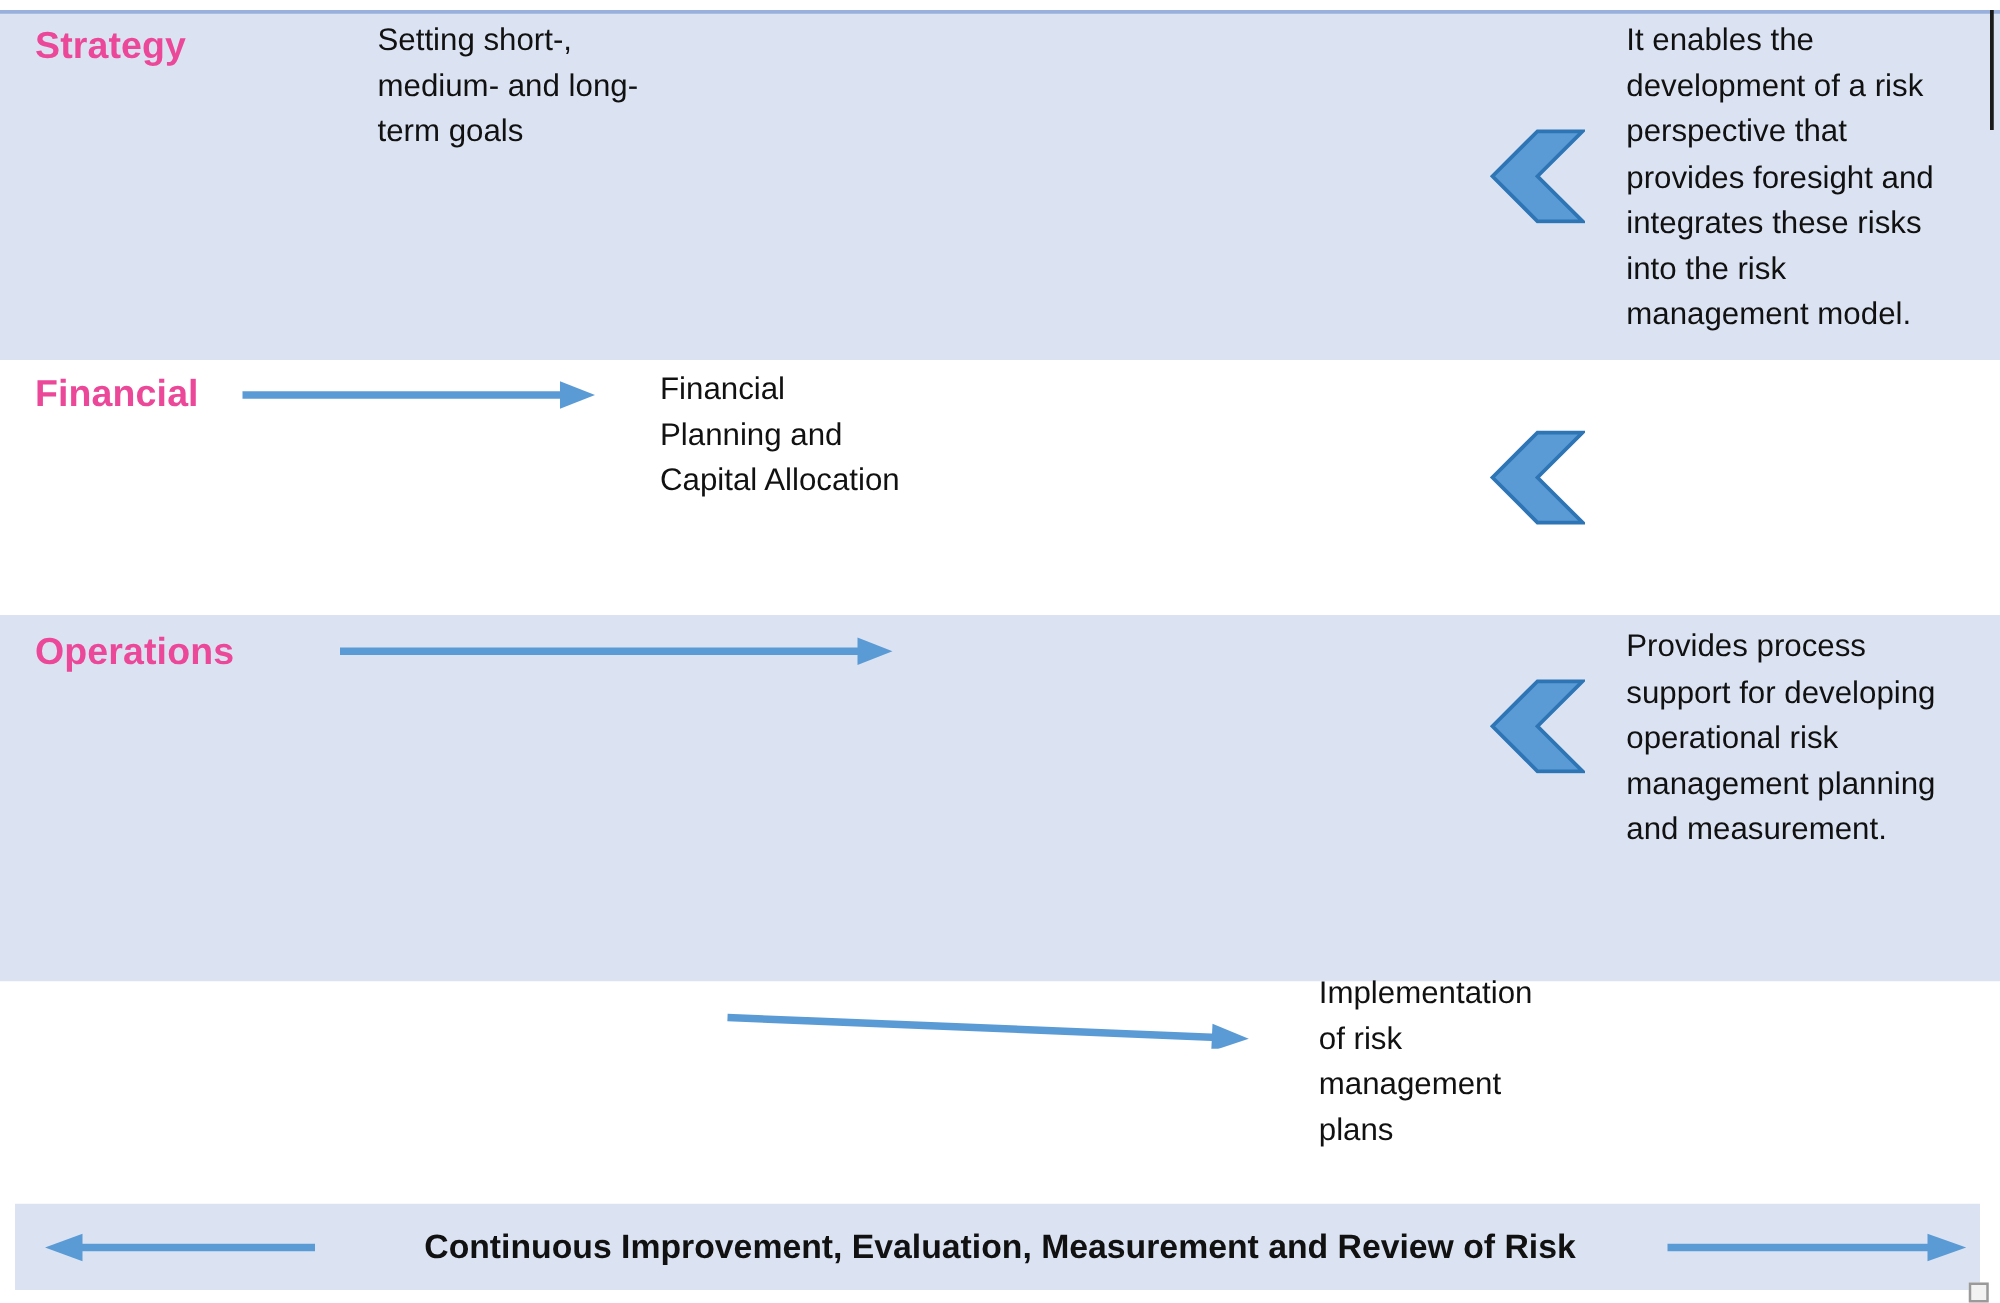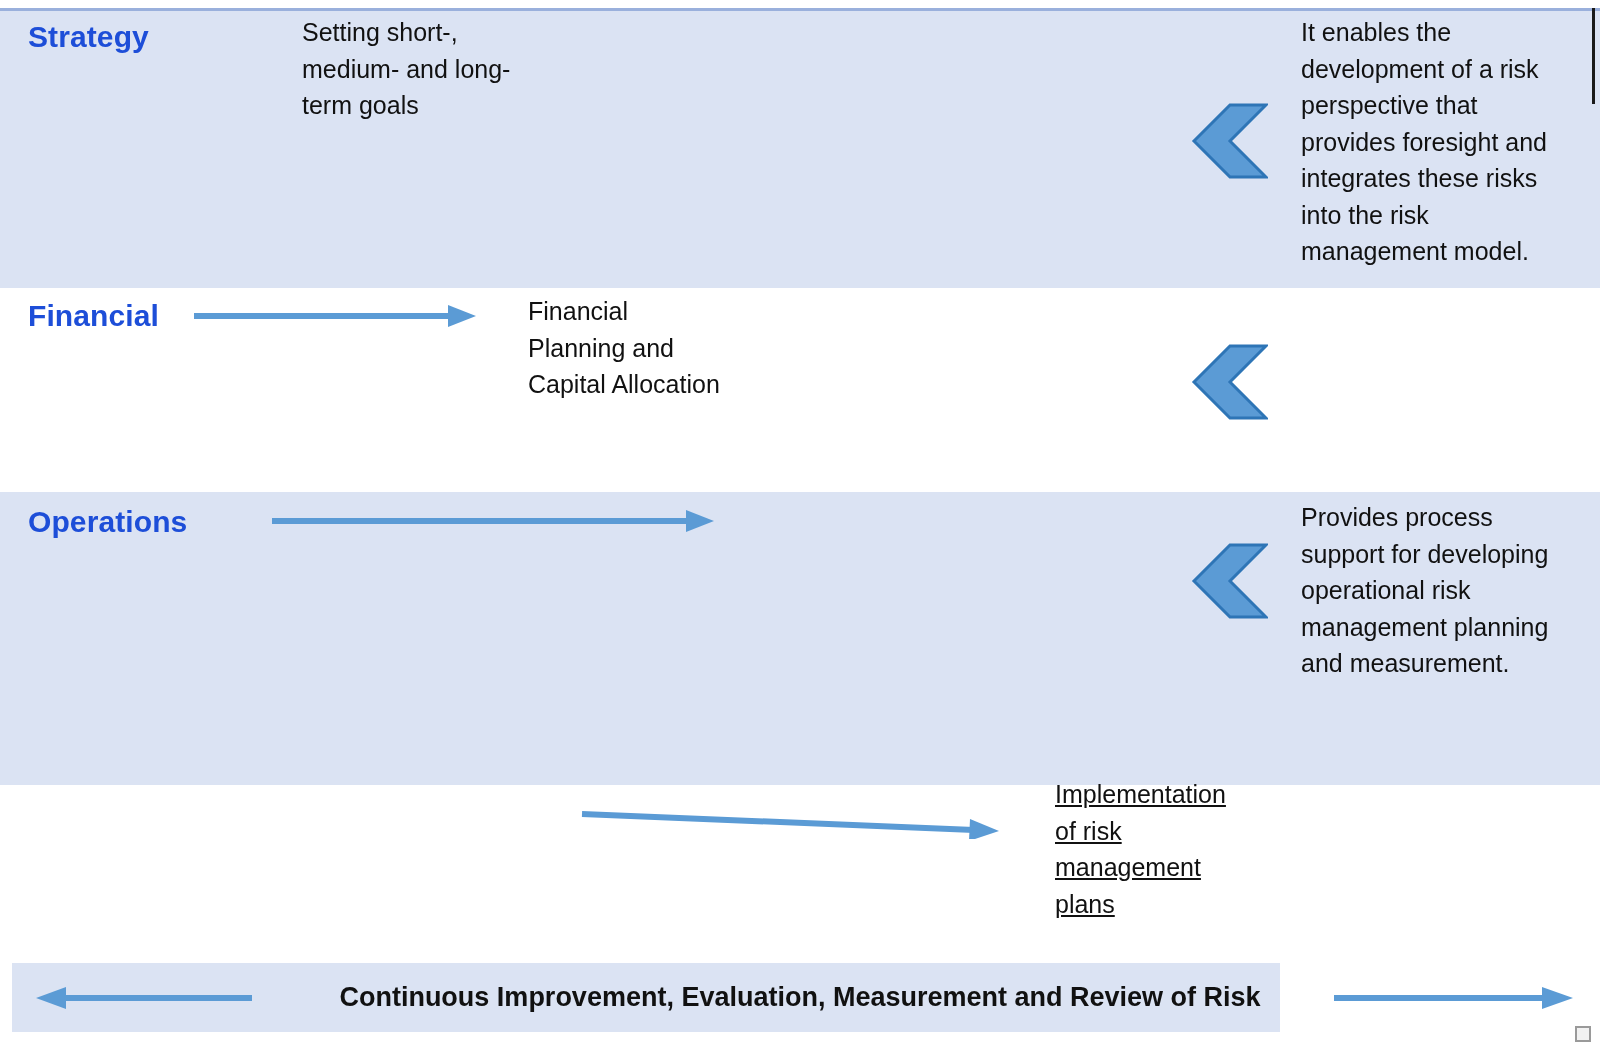--- a/index.html
+++ b/index.html
@@ -14,21 +14,21 @@
 
   
   .band{position:absolute;left:0;width:1600px;background:#dbe3f3;}
   .band.topline{border-top:3px solid #9ab0dc;}
 
   
   .rowlabel{
     position:absolute;
     font-size:30px;
     font-weight:700;
-    color:#1d4ed8;
+    color:#ec4899;
     letter-spacing:.1px;
     white-space:nowrap;
   }
   .celltext{
     position:absolute;
     font-size:25px;
     line-height:36.5px;
     color:#111111;
     font-weight:400;
   }
@@ -46,21 +46,21 @@
   
   .chev{position:absolute;}
 
   
   .arrow{position:absolute;}
 
   
   #bottom-banner{
     position:absolute;
     left:12px;top:963px;
-    width:1268px;height:69px;
+    width:1572px;height:69px;
     background:#dbe3f3;
   }
   #banner-text{
     position:absolute;
     left:0;top:0;width:1576px;height:69px;
     display:flex;align-items:center;justify-content:center;
     font-size:27px;font-weight:700;color:#111111;
     white-space:nowrap;
     pointer-events:none;
   }
@@ -125,21 +125,21 @@
 
   <div class="rightcol" style="top:499px;">Provides process support for developing operational risk management planning and measurement.</div>
 
   <div class="arrow" style="left:578px;top:803px;width:425px;height:36px;">
     <svg width="425" height="36" viewBox="0 0 425 36">
       <path d="M4,11 L396,27" stroke="#5b9bd5" stroke-width="6" fill="none"></path>
       <polygon points="392,16 421,28 391,38" fill="#5b9bd5"></polygon>
     </svg>
   </div>
 
-  <div class="celltext" style="left:1055px;top:776px;width:190px;text-decoration:underline;">Implementation of risk management plans</div>
+  <div class="celltext" style="left:1055px;top:776px;width:190px;">Implementation of risk management plans</div>
 
 
   <div id="bottom-banner">
 
     <div class="arrow" style="left:20px;top:20px;width:222px;height:30px;">
       <svg width="222" height="30" viewBox="0 0 222 30">
         <path d="M30,15 L220,15" stroke="#5b9bd5" stroke-width="6" fill="none"></path>
         <polygon points="34,4 4,15 34,26" fill="#5b9bd5"></polygon>
       </svg>
     </div>

